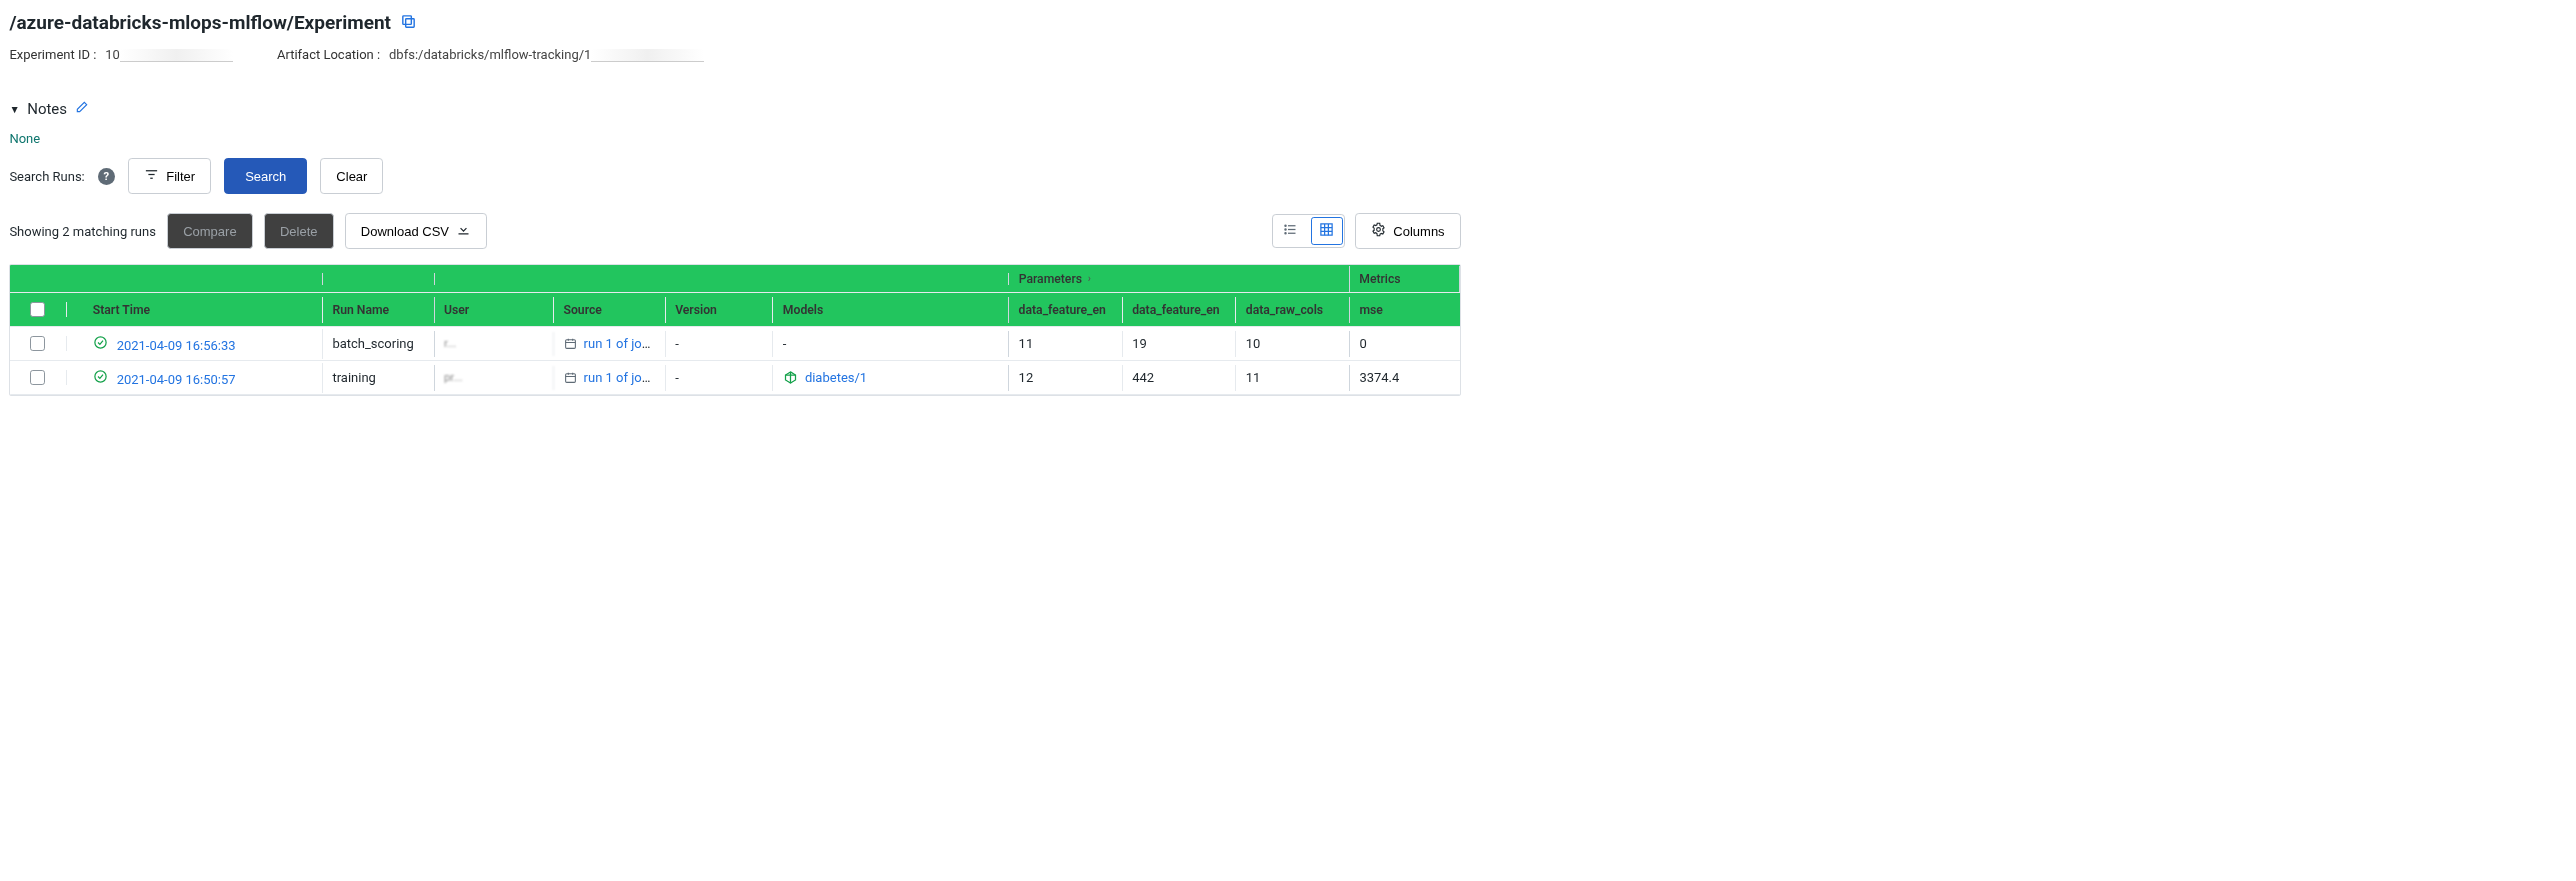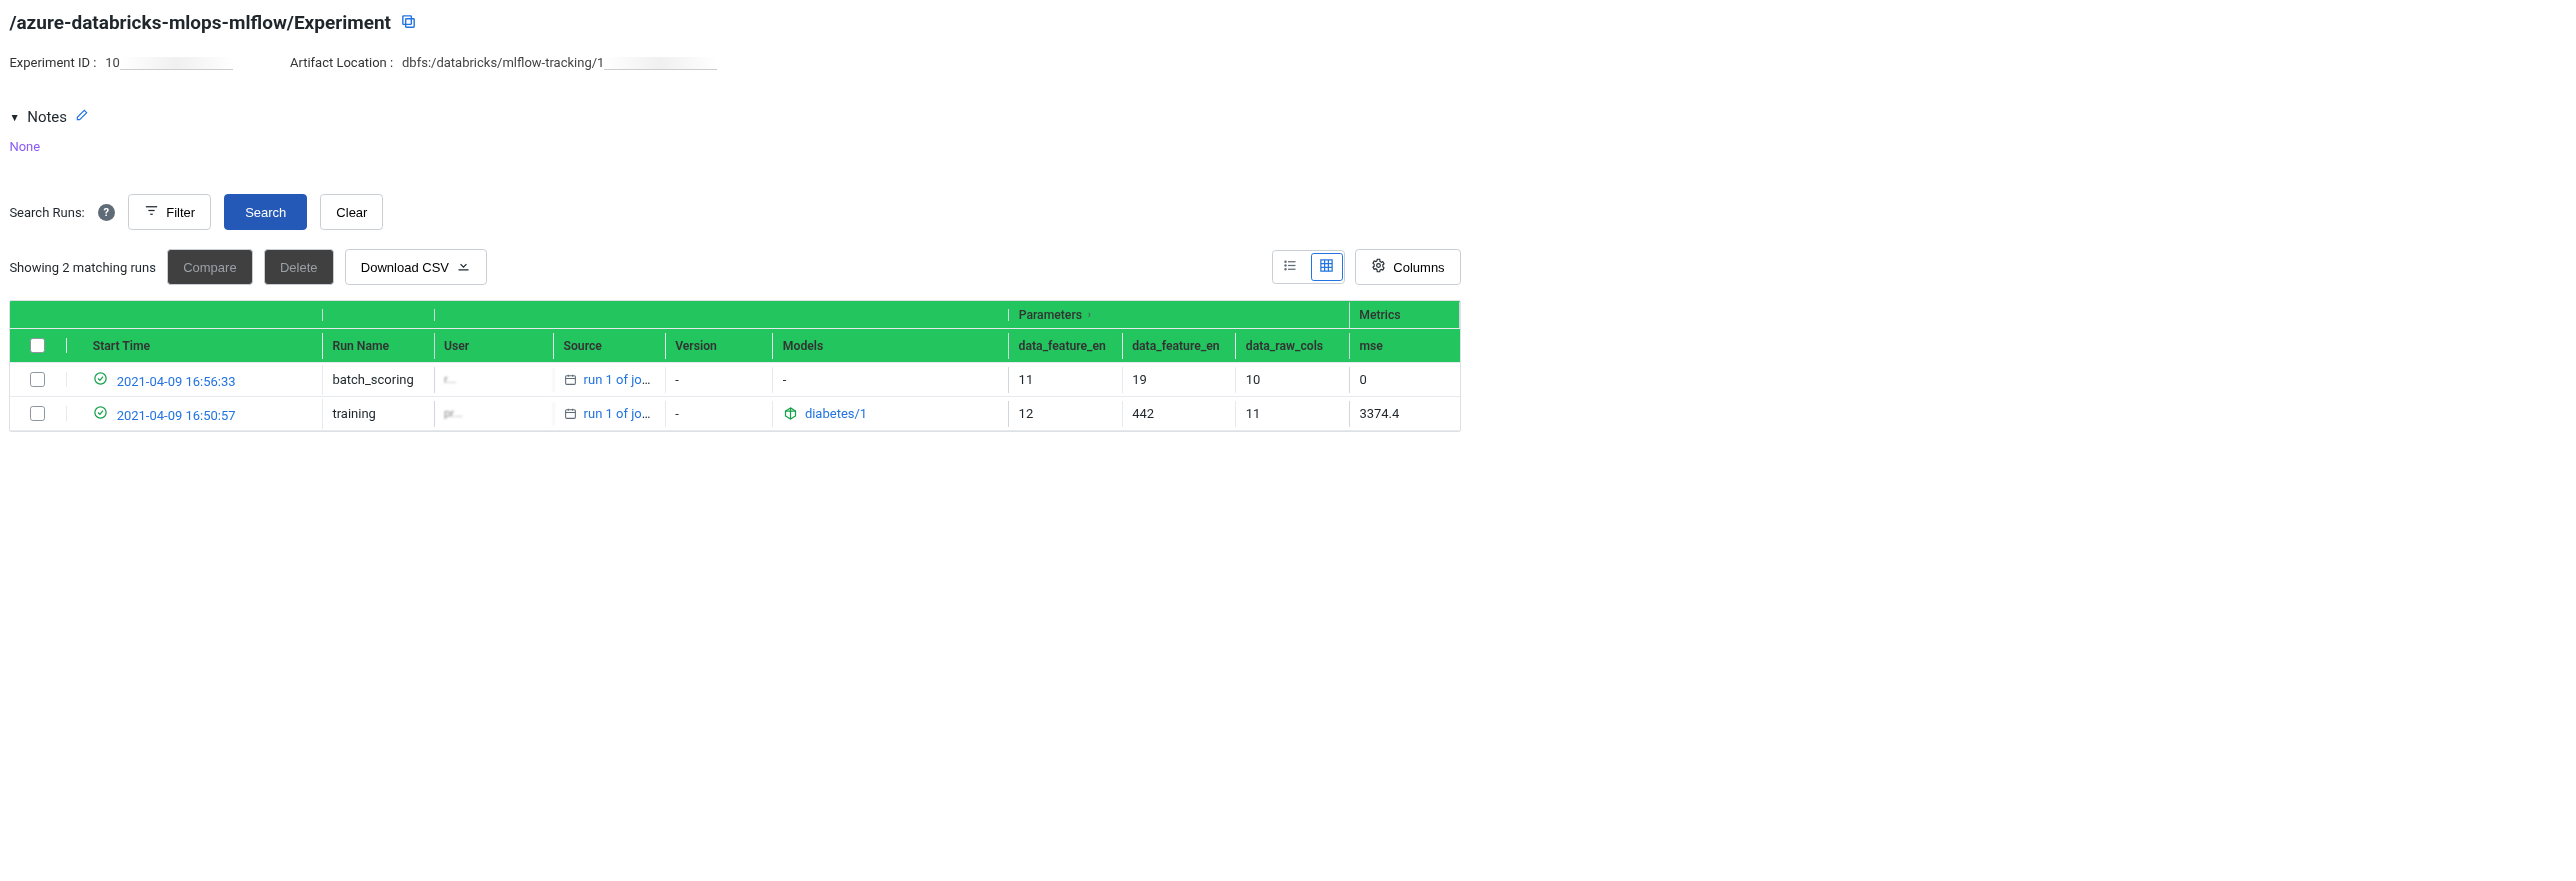--- a/index.html
+++ b/index.html
@@ -1,27 +1,27 @@
 <!DOCTYPE html>
 <html style="font-size:15px"><head>
 <meta charset="utf-8">
 <style>
 * { box-sizing: border-box; margin: 0; padding: 0; }
 body { font-family: -apple-system, BlinkMacSystemFont, "Segoe UI", Roboto, Helvetica, Arial, sans-serif; color: #1f272d; font-size: 13px; padding: 11.3px 9.4px 28px 9.4px; width: 1470px; }
-.title-row { display: flex; align-items: center; gap: 9.4px; margin-bottom: 21px; }
+.title-row { display: flex; align-items: center; gap: 9.4px; margin-bottom: 13px; }
 .title-row h1 { font-size: 19px; font-weight: 700; }
 .copy-icon svg { width: 17px; height: 17px; stroke: #2374e1; }
-.meta-row { display: flex; gap: 57px; margin-bottom: 38px; font-size: 13px; }
+.meta-row { display: flex; gap: 44px; margin-bottom: 38px; font-size: 13px; }
 .meta-row .label { color: #333; }
 .meta-row .value { color: #444; margin-left: 5.7px; }
 .redact { display:inline-block; width:113px; height:13px; background: linear-gradient(90deg,#fff,#f0f0f0,#fff); border-bottom:0.9px solid #ccc; vertical-align:middle; }
 .notes-header { display: flex; align-items: center; gap: 7.5px; font-size: 15px; margin-bottom: 13px; }
 .notes-header .caret { font-size: 10.4px; }
 .notes-header .edit svg { width: 14px; height: 14px; stroke: #2374e1; }
-.notes-body { margin-bottom: 40px; font-size: 13px; color: #8b5cf6; }
+.notes-body { margin-bottom: 12px; font-size: 13px; color: #0f766e; }
 .search-row { display: flex; align-items: center; gap: 13px; margin-bottom: 19px; }
 .search-label { font-size: 13px; white-space: nowrap; }
 .search-box { flex: 1; display: flex; align-items: center; border: 0.9px solid #c9ced4; border-radius: 3.8px; height: 36px; padding: 0 9.4px; gap: 9.4px; max-width: 999px; }
 .search-box input { flex:1; border:none; outline:none; font-size:13px; color:#333; }
 .search-box input::placeholder { color:#8b949e; }
 .help-icon { width:17px; height:17px; background:#5f6b76; color:#fff; border-radius:50%; display:flex; align-items:center; justify-content:center; font-size:11.3px; font-weight:700; }
 .btn { height:36px; padding:0 15px; border:0.9px solid #c9ced4; background:#fff; border-radius:3.8px; font-size:13px; display:inline-flex; align-items:center; gap:7.5px; cursor:pointer; }
 .btn.primary { background:#2559b8; border-color:#2559b8; color:#fff; padding:0 20px; font-weight:400; }
 .btn.disabled { color:#9aa0a6; background:#404040; cursor:default; }
 .toolbar-row { display:flex; align-items:center; gap:11.3px; margin-bottom:15px; }

